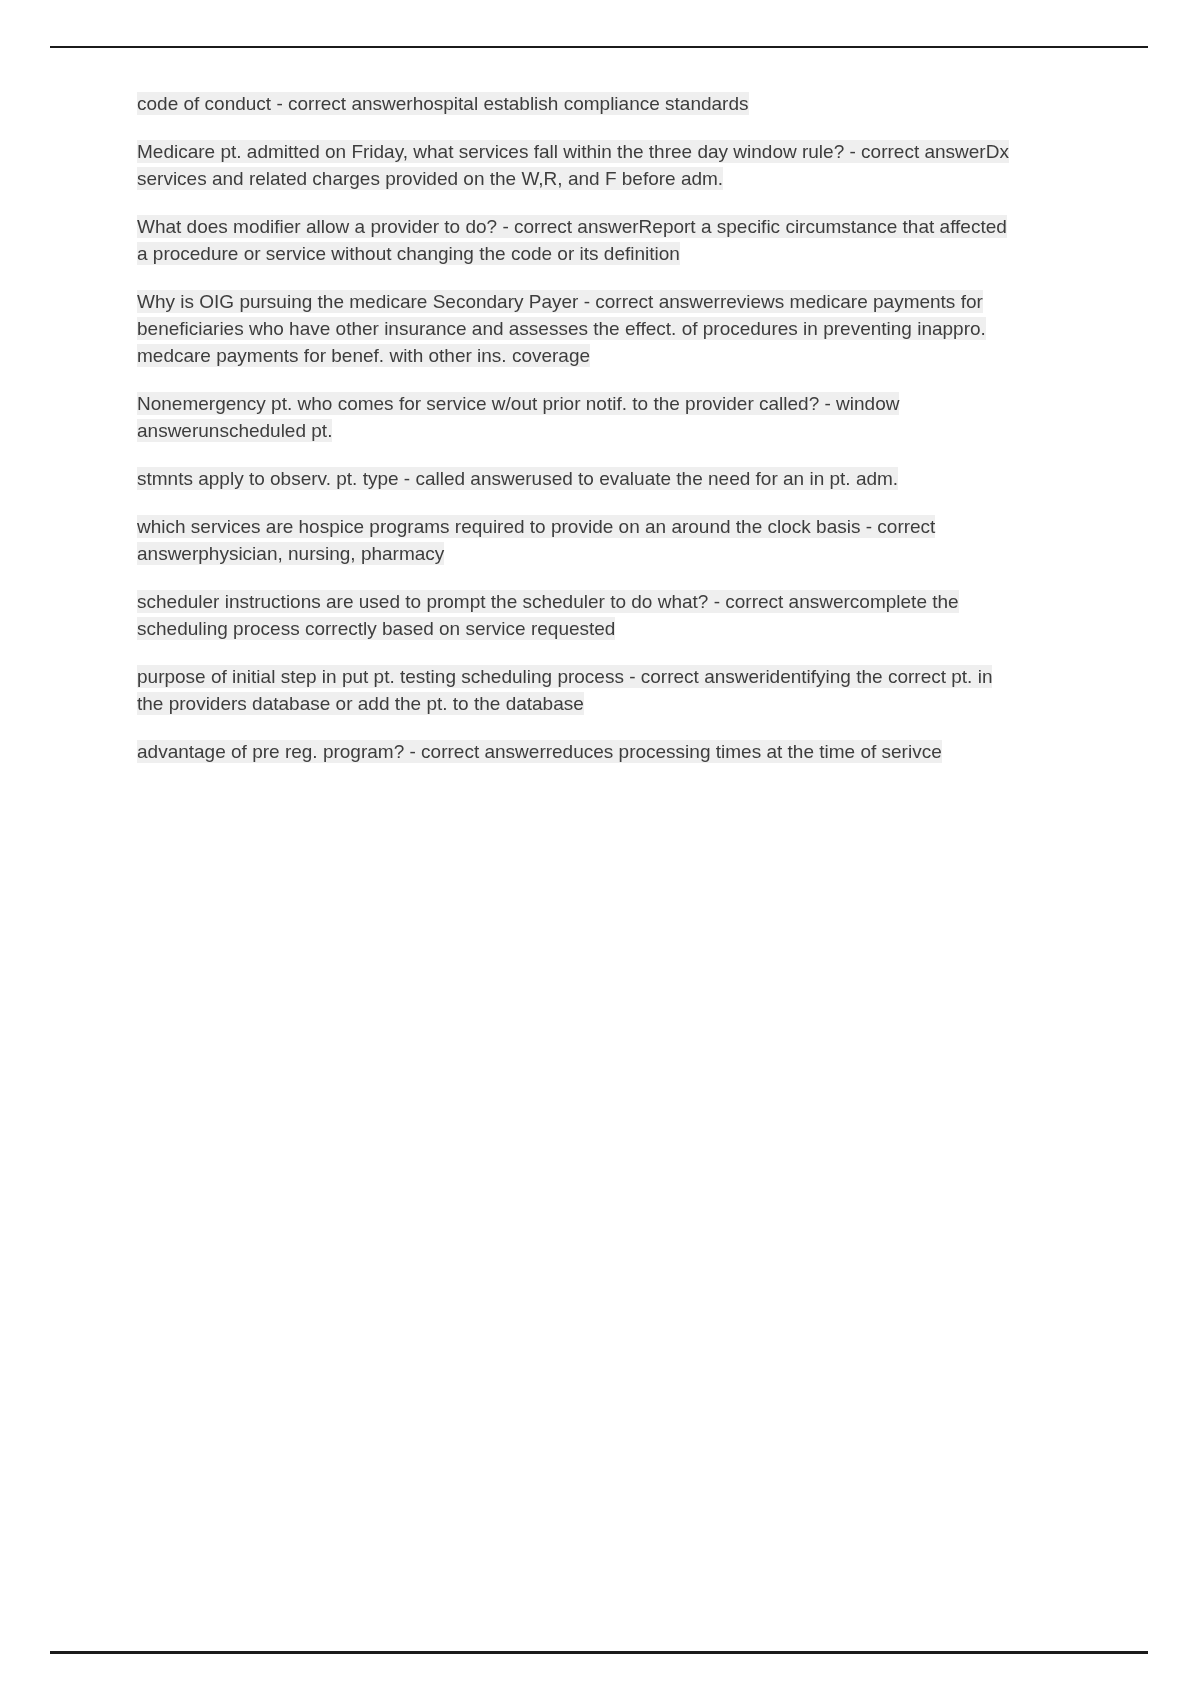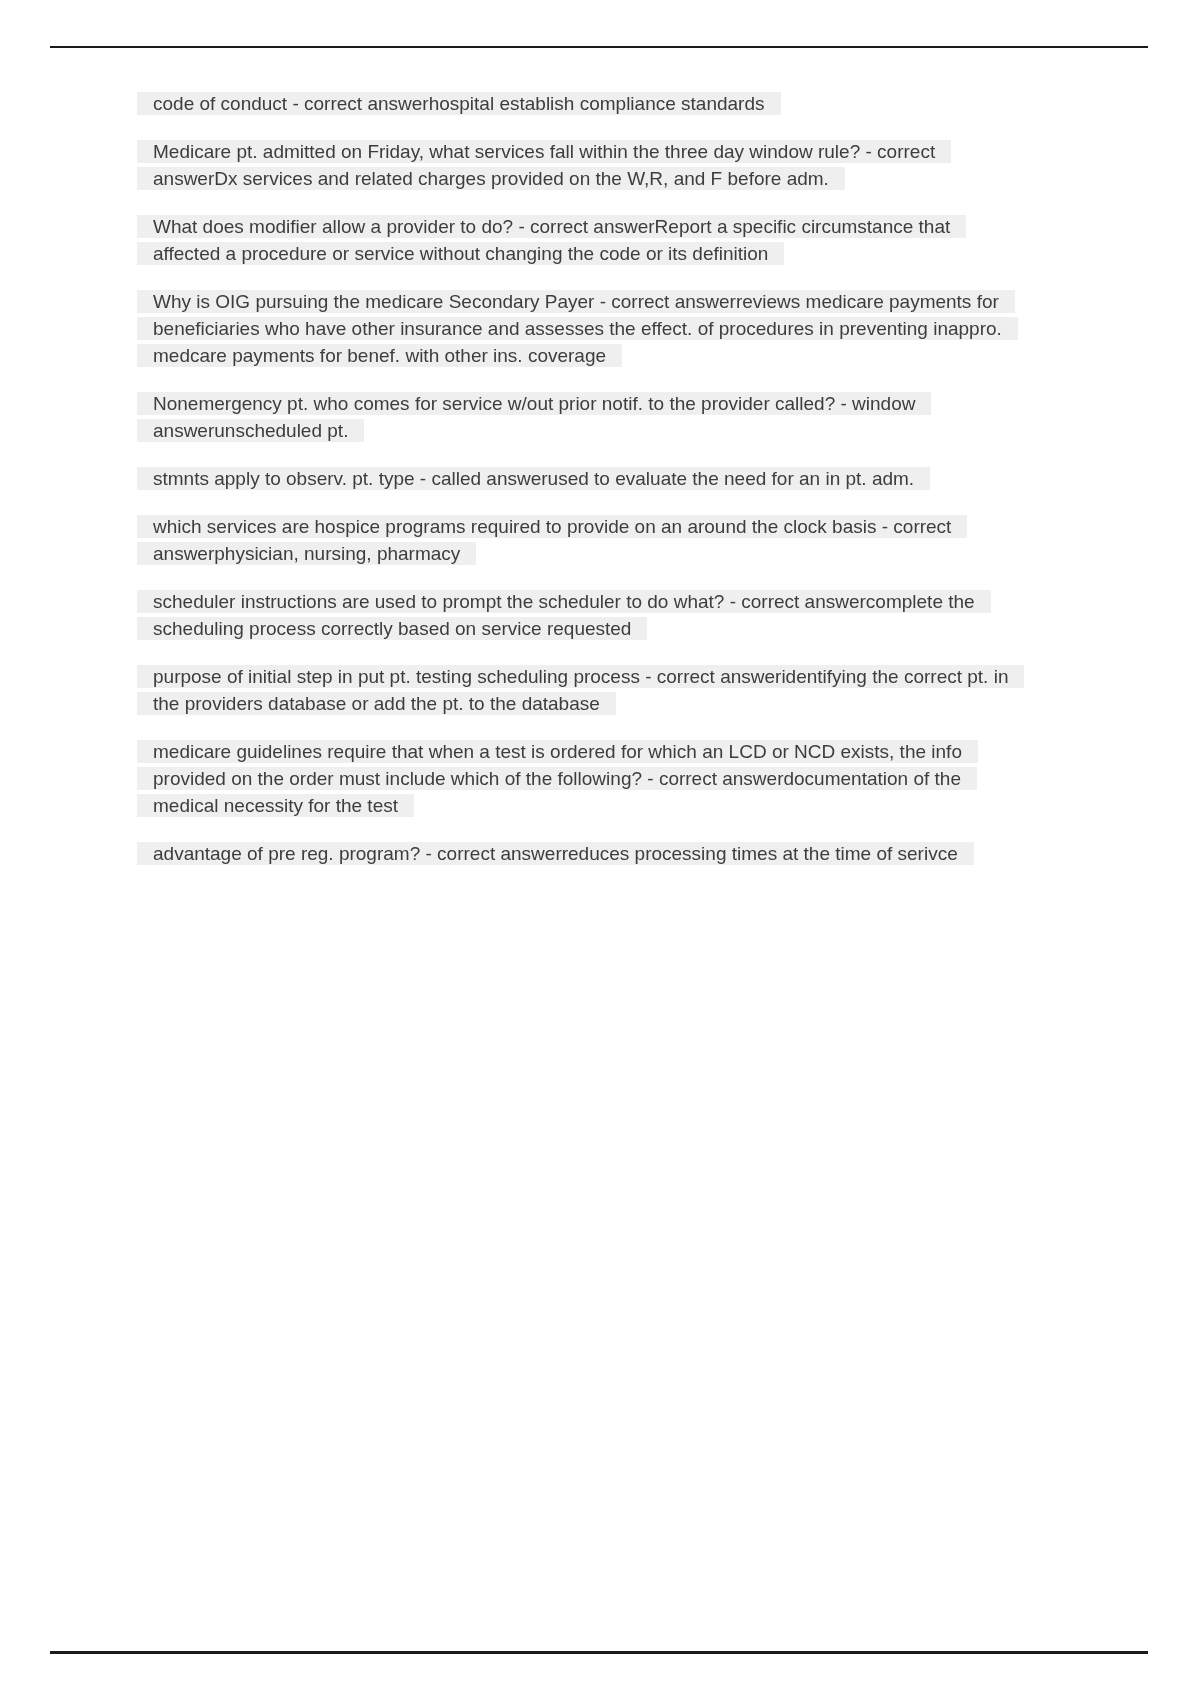--- a/index.html
+++ b/index.html
@@ -44,38 +44,37 @@
       letter-spacing: 0.2px;
     }
     .qa {
       margin: 0 0 21px 0;
       font-size: 19px;
       line-height: 27px;
       color: #3d3d3d;
     }
     .qa .hl {
       background: #efefef;
-      padding: 1px 16px;
+      padding: 1px 0;
       -webkit-box-decoration-break: clone;
       box-decoration-break: clone;
     }
   </style>
 </head>
 <body>
 
 <div class="rule rule-top"></div>
 
 <div class="content">
 
   <p class="qa"><span class="hl">code of conduct - correct answerhospital establish compliance standards</span></p>
   <p class="qa"><span class="hl">Medicare pt. admitted on Friday, what services fall within the three day window rule? - correct answerDx services and related charges provided on the W,R, and F before adm.</span></p>
   <p class="qa"><span class="hl">What does modifier allow a provider to do? - correct answerReport a specific circumstance that affected a procedure or service without changing the code or its definition</span></p>
   <p class="qa"><span class="hl">Why is OIG pursuing the medicare Secondary Payer - correct answerreviews medicare payments for beneficiaries who have other insurance and assesses the effect. of procedures in preventing inappro. medcare payments for benef. with other ins. coverage</span></p>
   <p class="qa"><span class="hl">Nonemergency pt. who comes for service w/out prior notif. to the provider called? - window answerunscheduled pt.</span></p>
   <p class="qa"><span class="hl">stmnts apply to observ. pt. type - called answerused to evaluate the need for an in pt. adm.</span></p>
   <p class="qa"><span class="hl">which services are hospice programs required to provide on an around the clock basis - correct answerphysician, nursing, pharmacy</span></p>
   <p class="qa"><span class="hl">scheduler instructions are used to prompt the scheduler to do what? - correct answercomplete the scheduling process correctly based on service requested</span></p>
   <p class="qa"><span class="hl">purpose of initial step in put pt. testing scheduling process - correct answeridentifying the correct pt. in the providers database or add the pt. to the database</span></p>
-  <p class="qa"><span class="hl">medicare guidelines require that when a test is ordered for which an LCD or NCD exists, the info provided on the order must include which of the following? - correct answerdocumentation of the medical necessity for the test</span></p>
   <p class="qa"><span class="hl">advantage of pre reg. program? - correct answerreduces processing times at the time of serivce</span></p>
 </div>
 
 <div class="rule rule-bottom"></div>
 
 </body></html>

